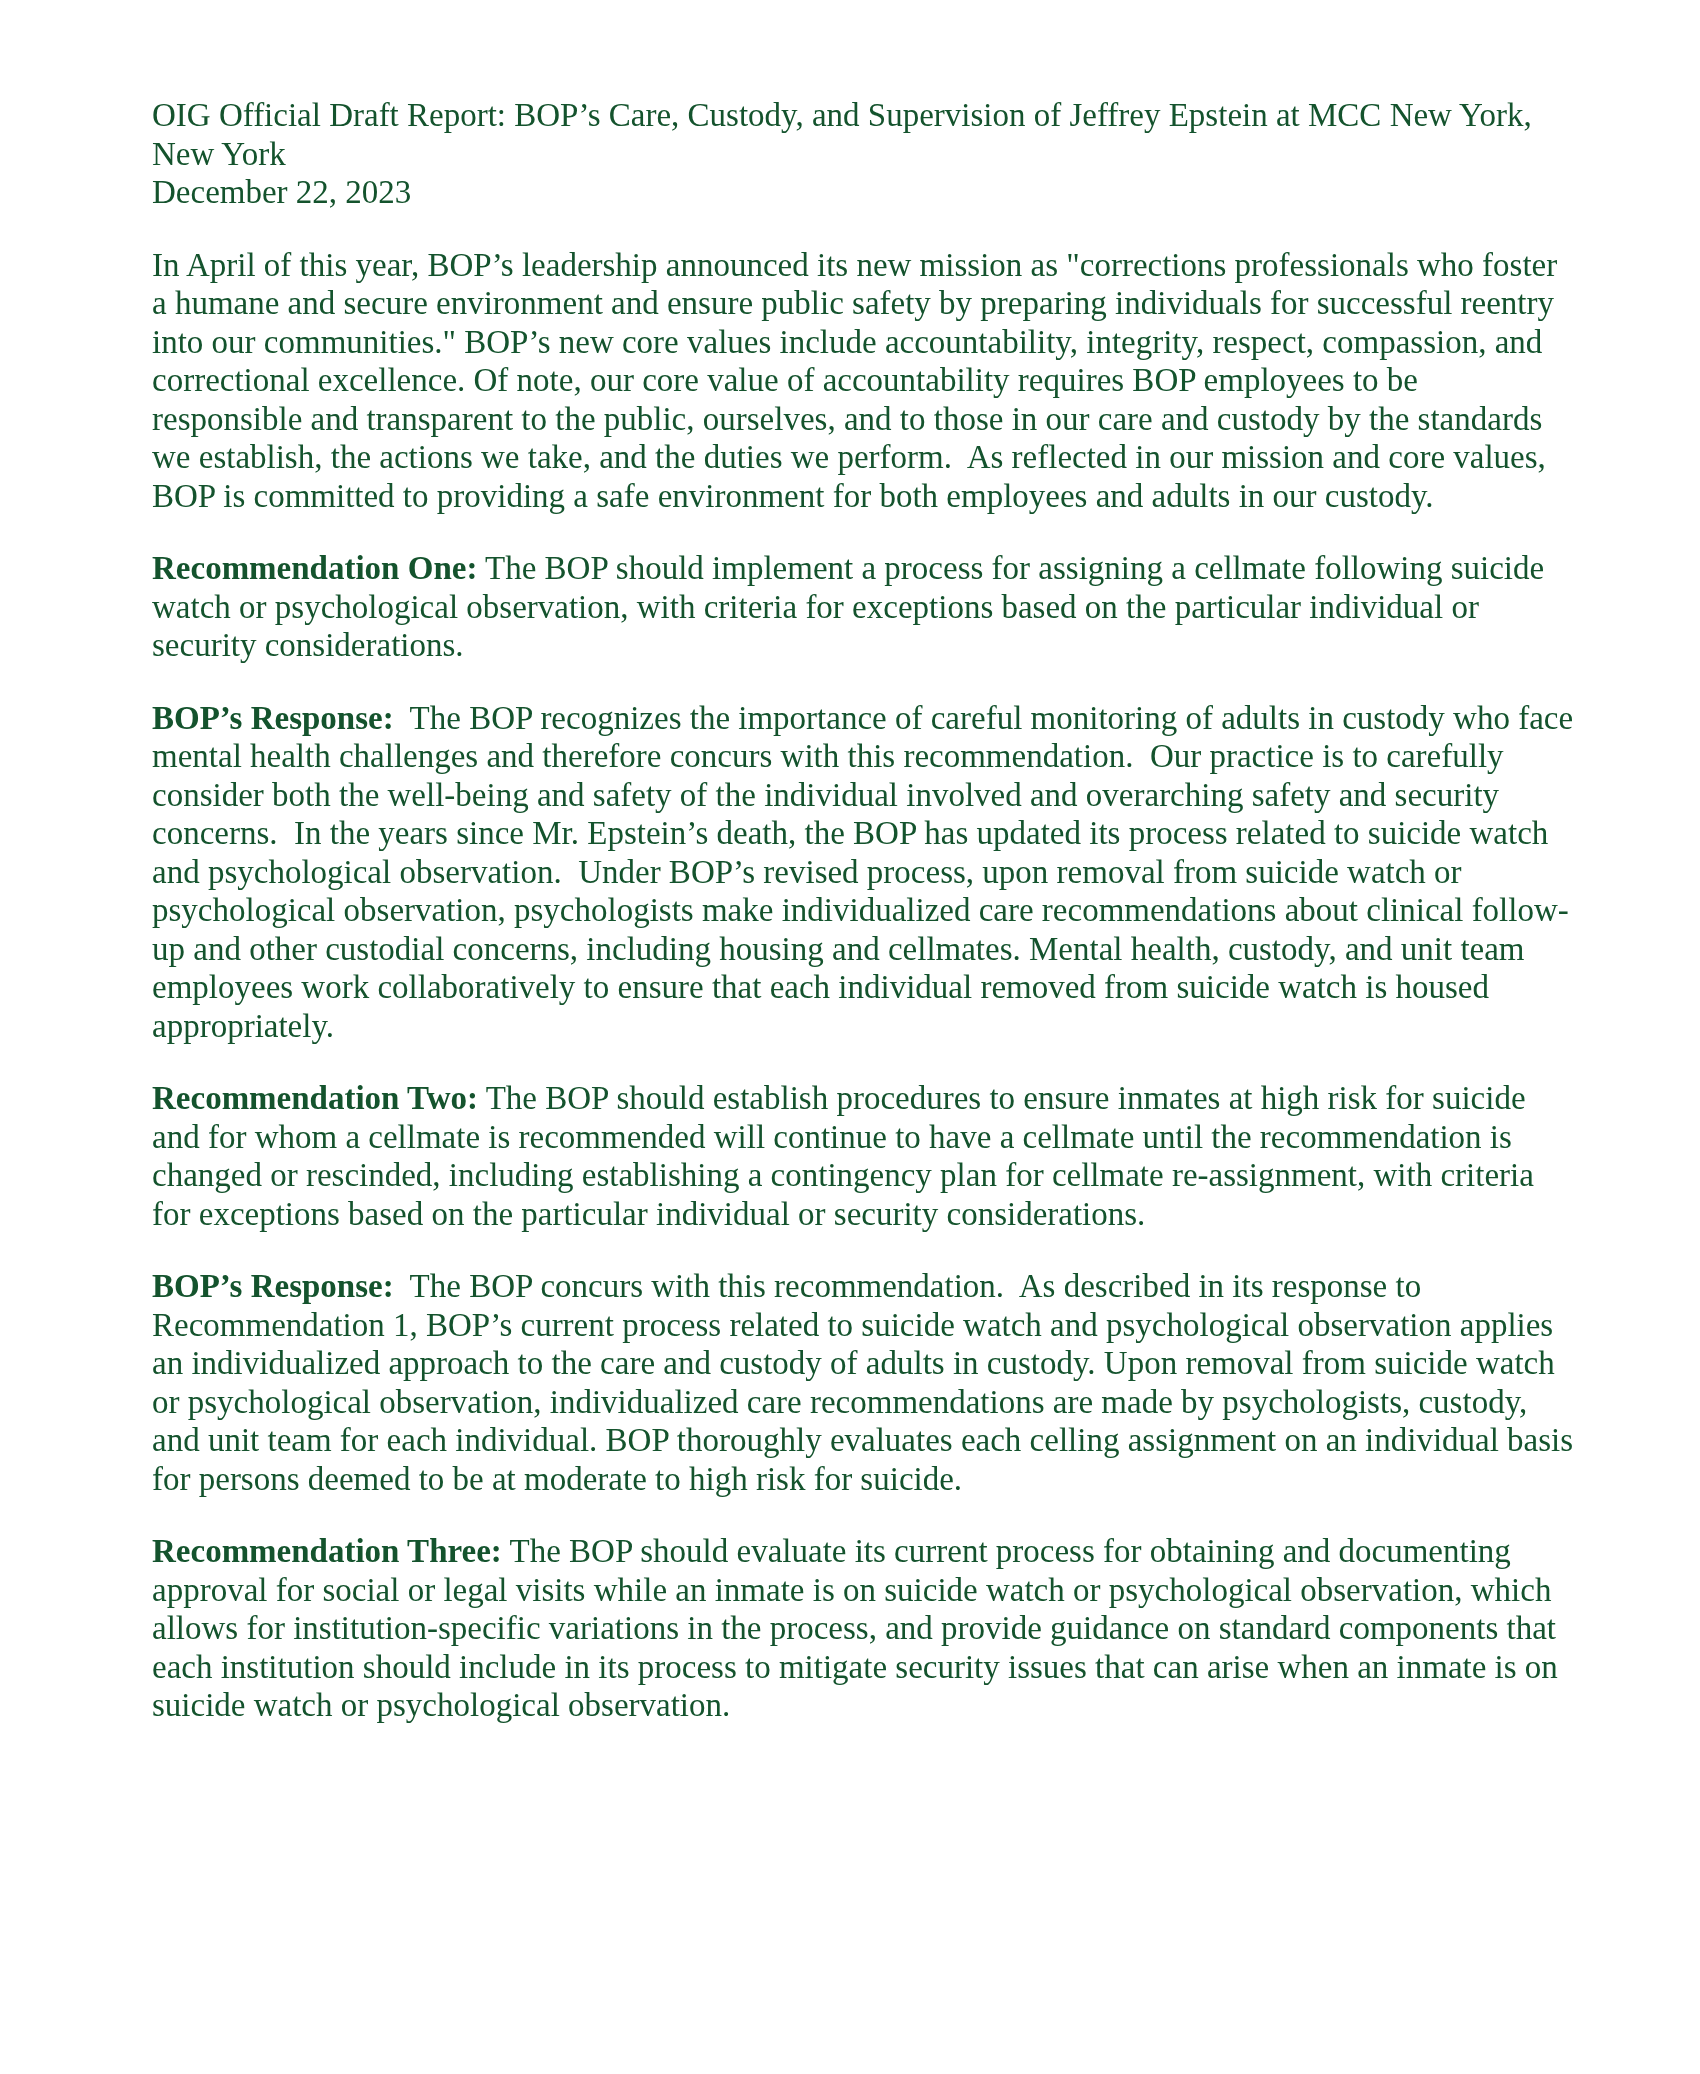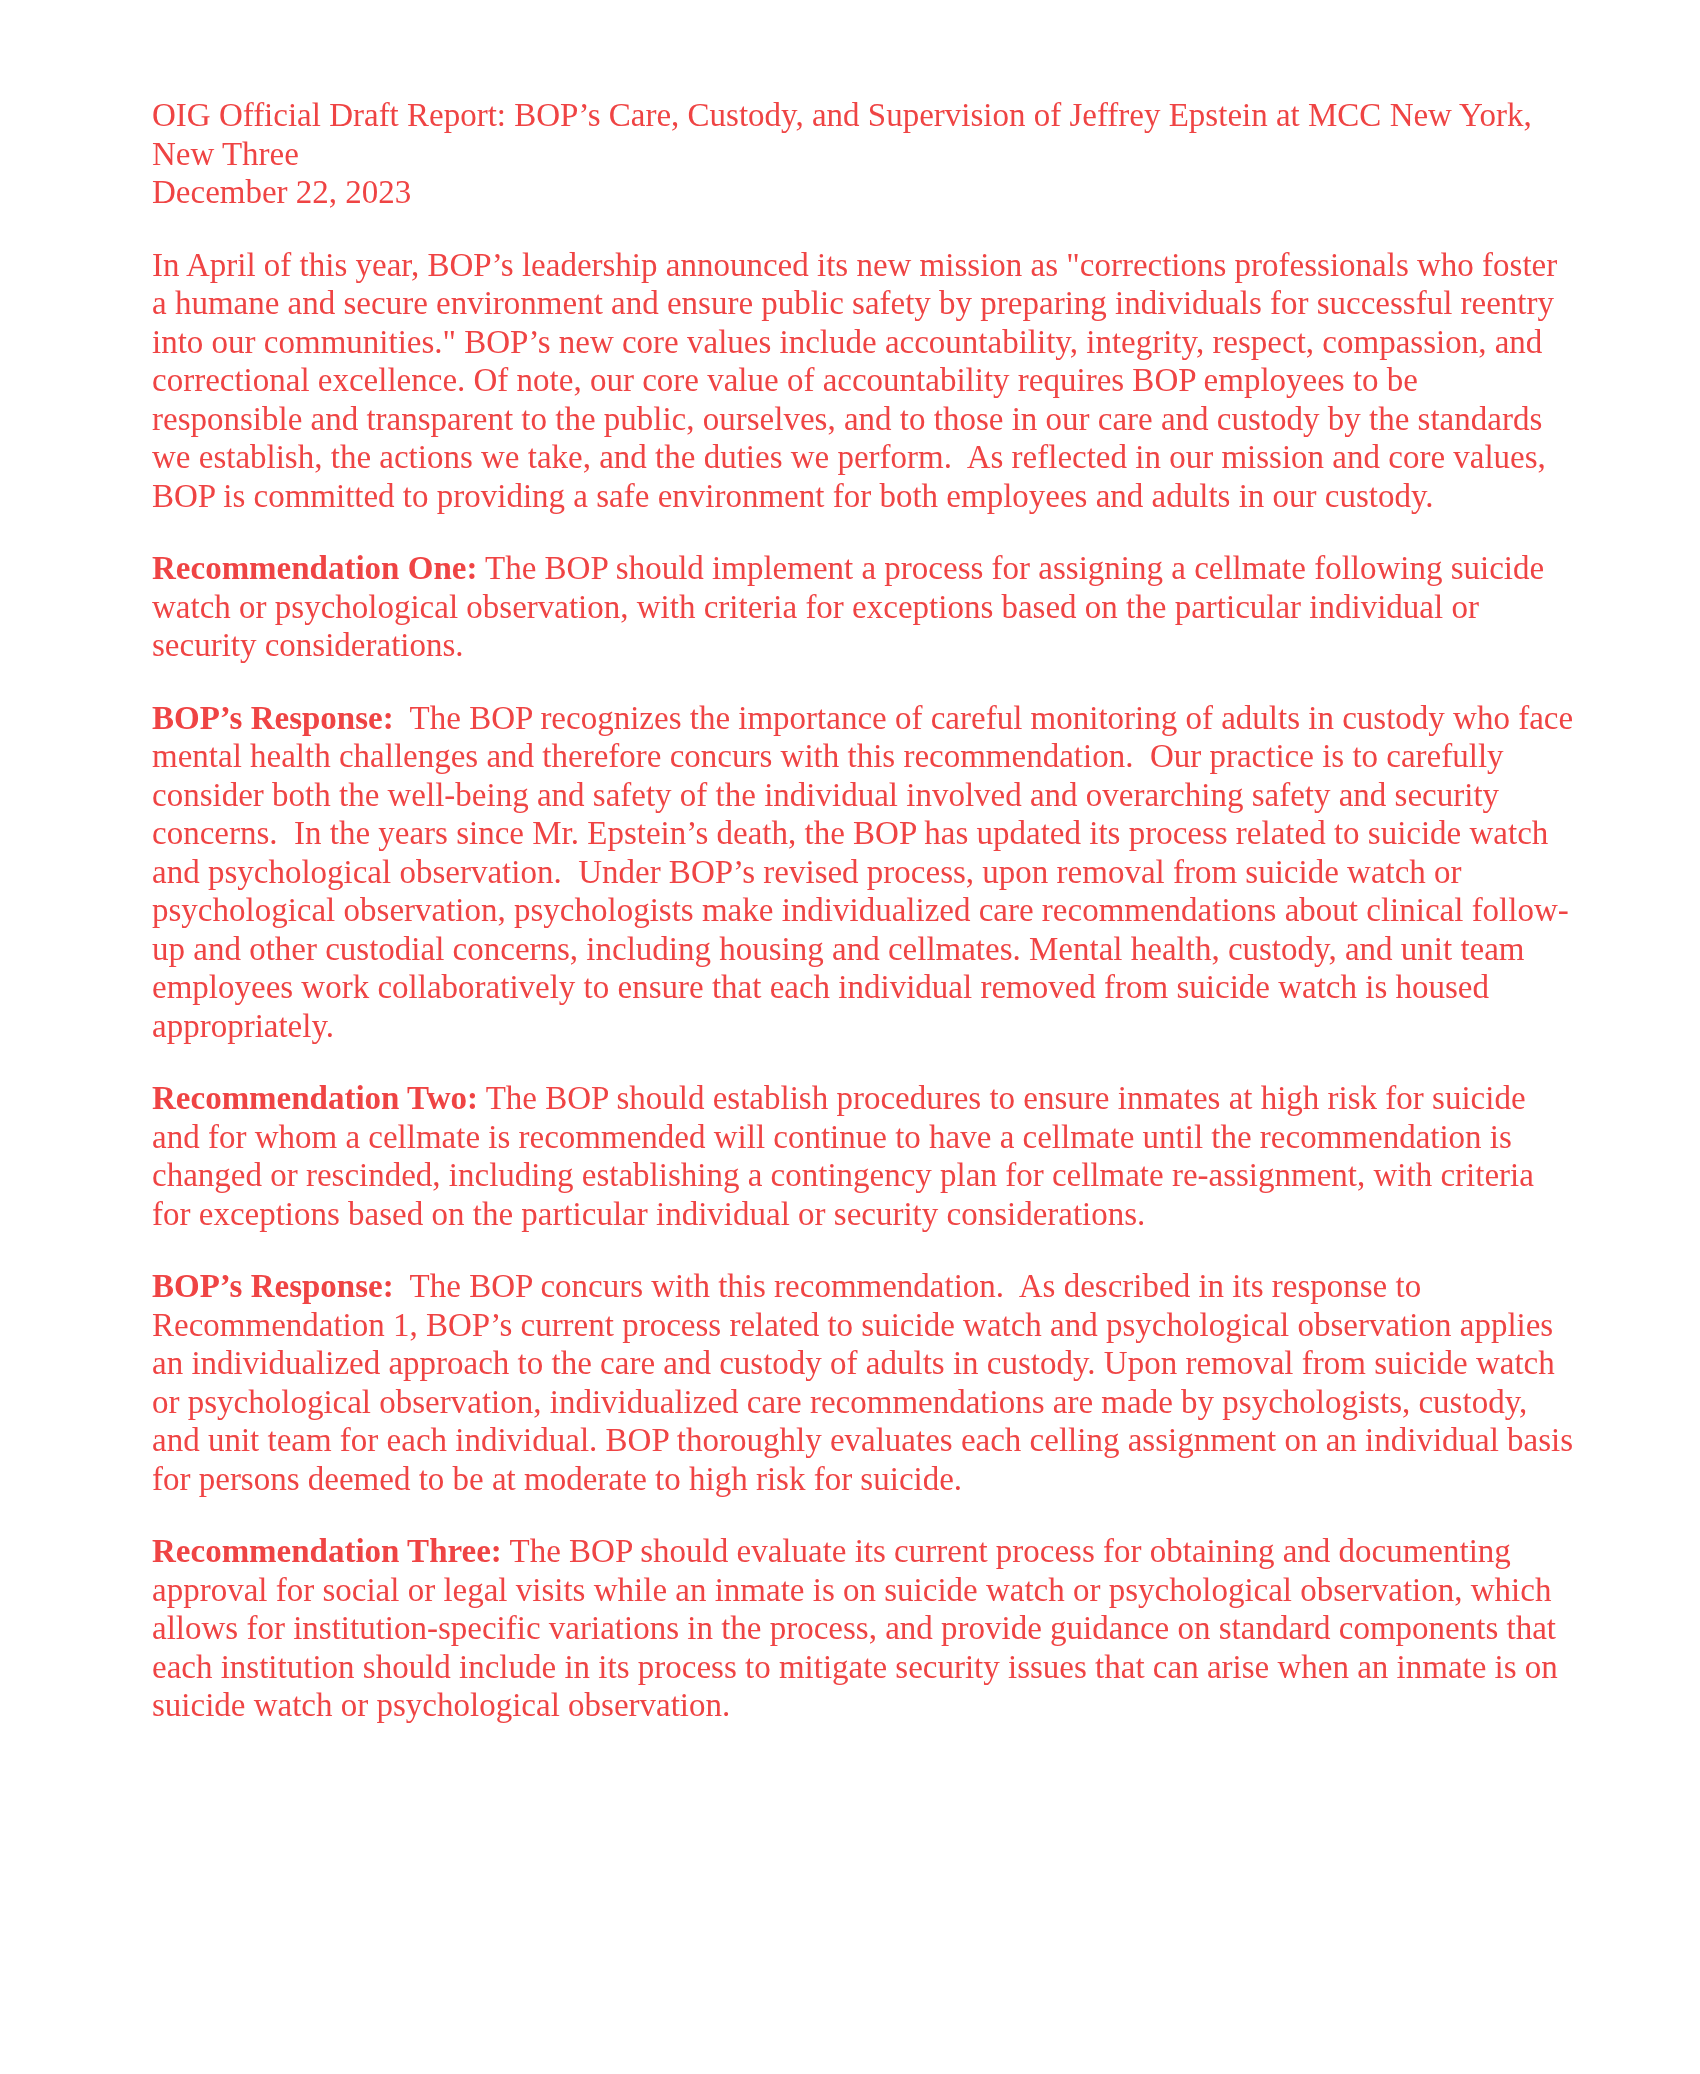--- a/index.html
+++ b/index.html
@@ -11,21 +11,21 @@
     width: 1700px;
     height: 2074px;
     overflow: hidden;
   }
   .page {
     box-sizing: border-box;
     width: 1700px;
     height: 2074px;
     padding: 96px 128px 0 152px;
     background: #ffffff;
-    color: #ef4444;
+    color: #14532d;
     font-family: "Liberation Serif", "DejaVu Serif", serif;
     font-size: 33px;
     line-height: 38.5px;
   }
   .content {
     width: 1422px;
   }
   .doc-header .hline {
     white-space: pre-wrap;
   }
@@ -39,21 +39,21 @@
   }
 </style>
 </head>
 <body>
 
 <div class="page">
   <div class="content">
 
     <div class="doc-header">
       <div class="hline">OIG Official Draft Report: BOP’s Care, Custody, and Supervision of Jeffrey Epstein at MCC New York,</div>
-      <div class="hline">New Three</div>
+      <div class="hline">New York</div>
       <div class="hline">December 22, 2023</div>
     </div>
 
     <p class="para"><strong class="lead"></strong><span>In April of this year, BOP’s leadership announced its new mission as "corrections professionals who foster a humane and secure environment and ensure public safety by preparing individuals for successful reentry into our communities." BOP’s new core values include accountability, integrity, respect, compassion, and correctional excellence. Of note, our core value of accountability requires BOP employees to be responsible and transparent to the public, ourselves, and to those in our care and custody by the standards we establish, the actions we take, and the duties we perform.  As reflected in our mission and core values, BOP is committed to providing a safe environment for both employees and adults in our custody.</span></p>
 
     <p class="para"><strong class="lead">Recommendation One:</strong><span> The BOP should implement a process for assigning a cellmate following suicide watch or psychological observation, with criteria for exceptions based on the particular individual or security considerations.</span></p>
 
     <p class="para"><strong class="lead">BOP’s Response:</strong><span>  The BOP recognizes the importance of careful monitoring of adults in custody who face mental health challenges and therefore concurs with this recommendation.  Our practice is to carefully consider both the well-being and safety of the individual involved and overarching safety and security concerns.  In the years since Mr. Epstein’s death, the BOP has updated its process related to suicide watch and psychological observation.  Under BOP’s revised process, upon removal from suicide watch or psychological observation, psychologists make individualized care recommendations about clinical follow-up and other custodial concerns, including housing and cellmates. Mental health, custody, and unit team employees work collaboratively to ensure that each individual removed from suicide watch is housed appropriately.</span></p>
 
     <p class="para"><strong class="lead">Recommendation Two:</strong><span> The BOP should establish procedures to ensure inmates at high risk for suicide and for whom a cellmate is recommended will continue to have a cellmate until the recommendation is changed or rescinded, including establishing a contingency plan for cellmate re-assignment, with criteria for exceptions based on the particular individual or security considerations.</span></p>

